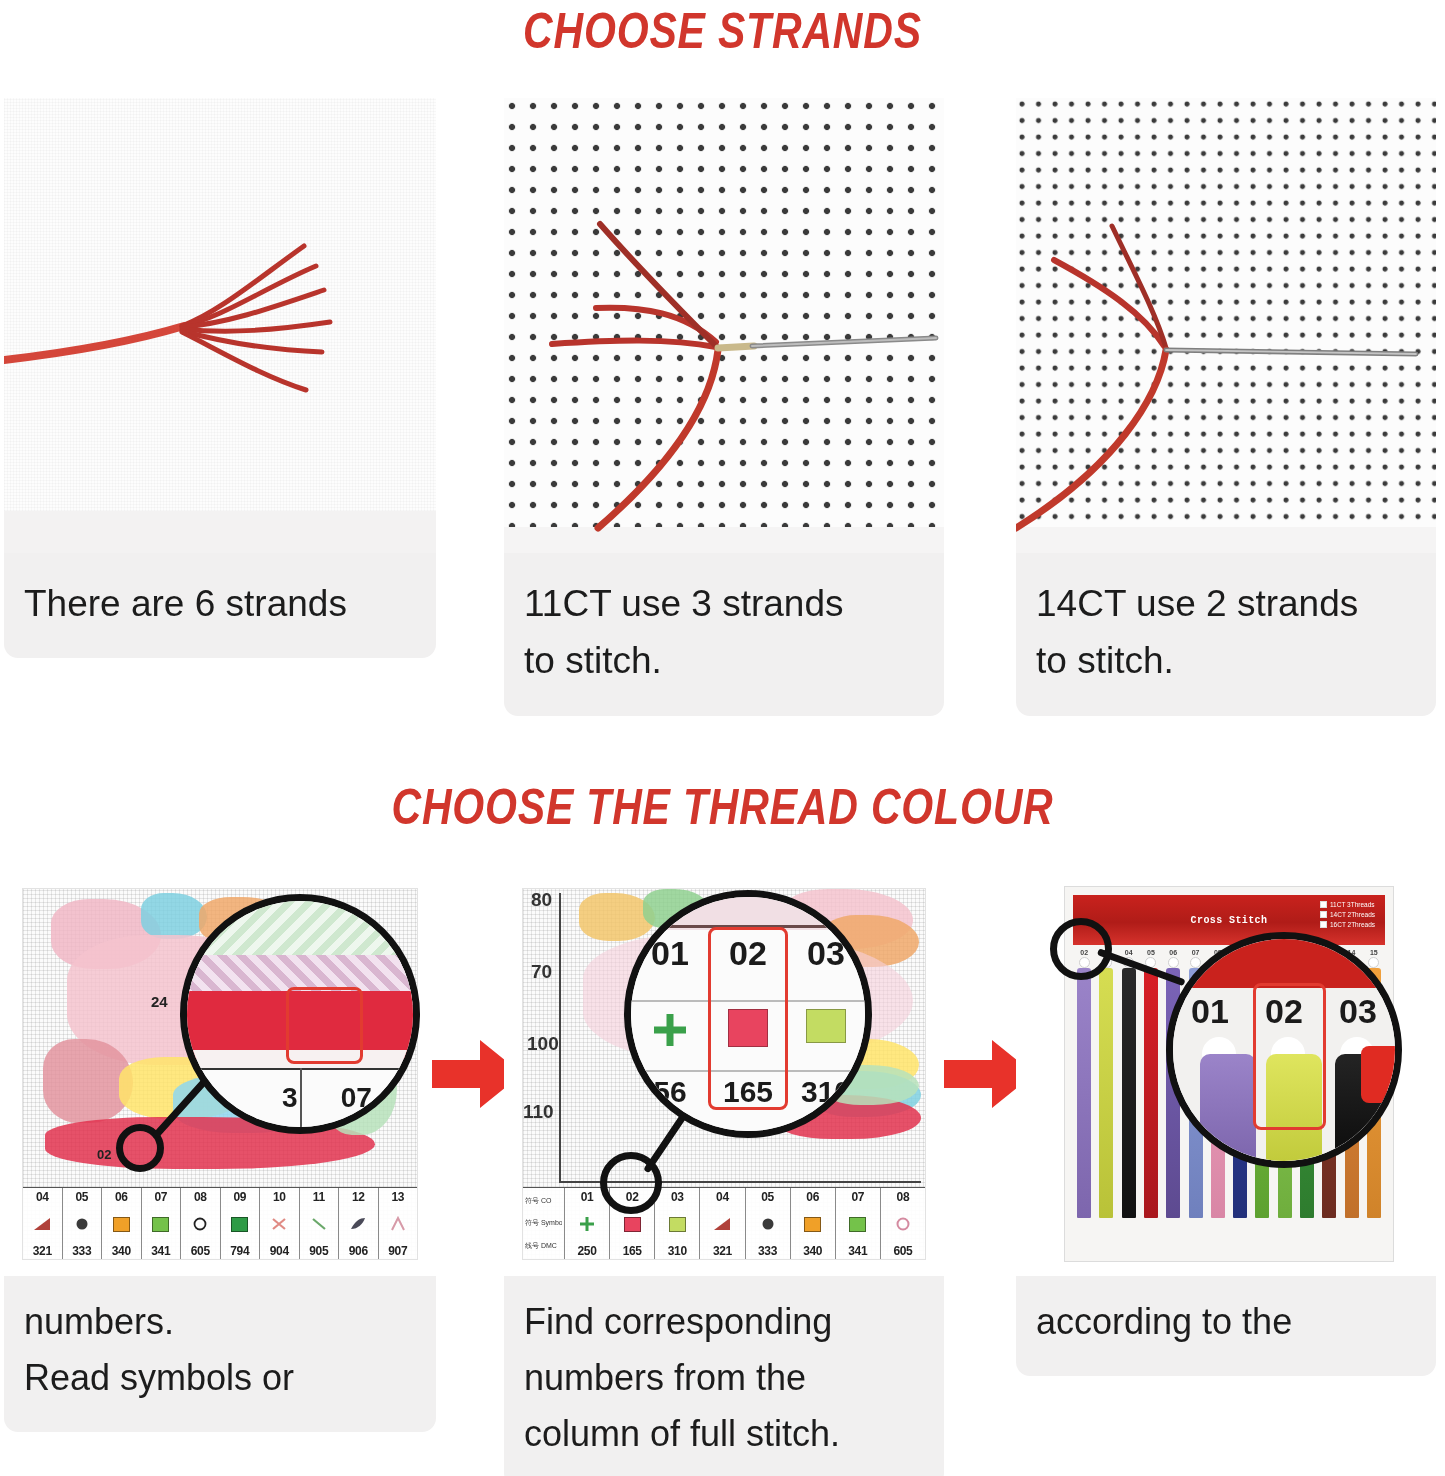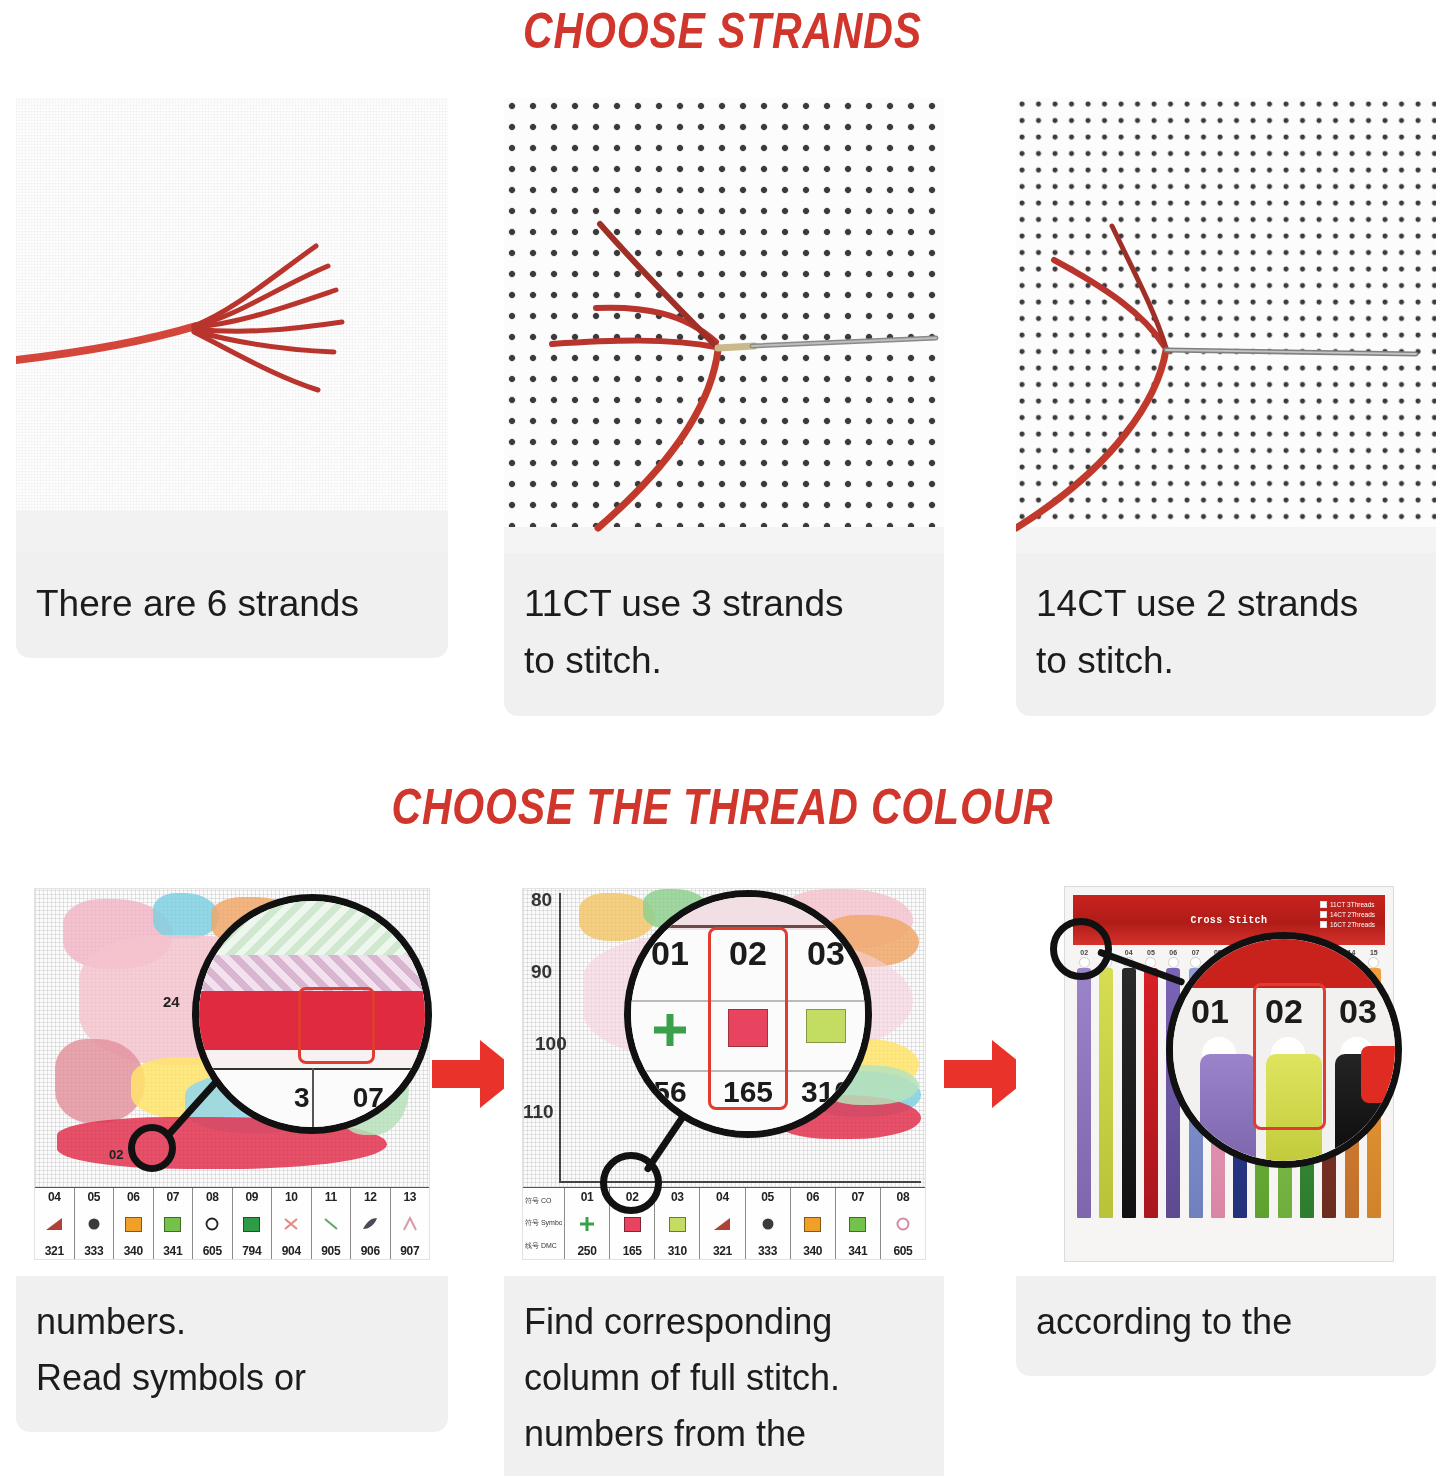--- a/index.html
+++ b/index.html
@@ -25,21 +25,21 @@
   }
   #heading-strands { top: 2px; font-size: 50px; }
   #heading-colour  { top: 778px; font-size: 50px; }
 
   
   .row { position: absolute; left: 0; width: 1445px; }
   #row-strands { top: 98px;  height: 640px; }
   #row-colour  { top: 876px; height: 600px; }
 
   .card { position: absolute; top: 0; overflow: hidden; }
-  .card.c1 { left: 16px;    width: 432px; }
+  .card.c1 { left: 4px;    width: 432px; }
   .card.c2 { left: 504px;  width: 440px; }
   .card.c3 { left: 1016px; width: 420px; }
 
   #row-strands .card { height: 640px; }
   #row-colour  .card { height: 600px; }
 
   .photo { position: relative; width: 100%; overflow: hidden; background: #fff; }
   #row-strands .photo { height: 455px; }
 
   .caption {
@@ -414,22 +414,22 @@
     </svg>
 
     <div class="card c2">
       <div class="panel-img">
         <div class="chart-sheet">
 
           <div class="axis-line" style="left:36px; top:4px; width:2px; bottom:76px;"></div>
           <div class="axis-line" style="left:36px; bottom:76px; right:4px; height:2px;"></div>
 
           <div class="axis-lbl" style="left:8px; top:0px;">80</div>
-          <div class="axis-lbl" style="left:8px; top:72px;">90</div>
-          <div class="axis-lbl" style="left:12px; top:144px;">100</div>
+          <div class="axis-lbl" style="left:8px; top:72px;">70</div>
+          <div class="axis-lbl" style="left:4px; top:144px;">100</div>
           <div class="axis-lbl" style="left:0px; top:212px;">110</div>
 
           <div class="blob" style="left:56px;  top:4px;   width:76px;  height:48px; background:#f2c56b;"></div>
           <div class="blob" style="left:120px; top:0px;   width:66px;  height:40px; background:#8fd08f;"></div>
           <div class="blob" style="left:180px; top:4px;   width:82px;  height:44px; background:#f2a74f;"></div>
           <div class="blob" style="left:260px; top:0px;   width:130px; height:60px; background:#f5c3ce;"></div>
           <div class="blob" style="left:300px; top:26px;  width:96px;  height:52px; background:#f0a86a;"></div>
           <div class="blob" style="left:60px;  top:44px;  width:330px; height:130px; background:#f7d1dc; opacity:.6;"></div>
           <div class="blob" style="left:300px; top:150px; width:96px;  height:50px; background:#ffe46a;"></div>
           <div class="blob" style="left:288px; top:182px; width:110px; height:46px; background:#7fd0e0;"></div>
@@ -558,22 +558,22 @@
               </div>
             </div>
 
             <div class="mag-sel" style="left:33%; top:13%; width:34%; height:78%;"></div>
           </div>
         </div>
       </div>
 
       <div class="caption">
         <div class="nowrap">Find corresponding</div>
+        <div class="nowrap">numbers from the</div>
         <div class="nowrap">column of full stitch.</div>
-        <div class="nowrap">numbers from the</div>
       </div>
     </div>
 
     <svg class="arrow" style="left:944px; top:160px;" viewBox="0 0 92 76">
       <polygon points="0,24 48,24 48,4 90,38 48,72 48,52 0,52" fill="#e8322a"></polygon>
     </svg>
 
     <div class="card c3">
       <div class="panel-img">
 

